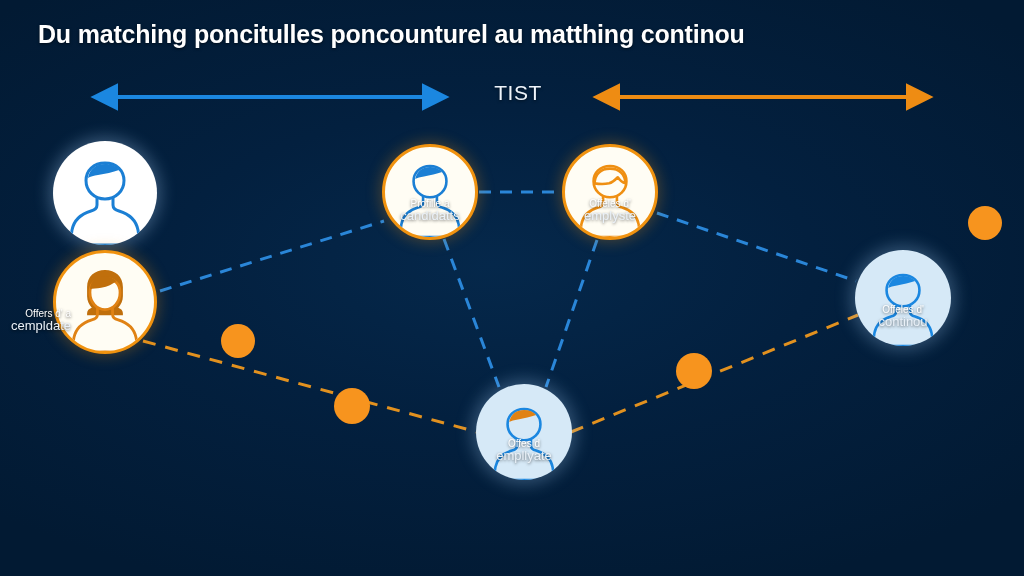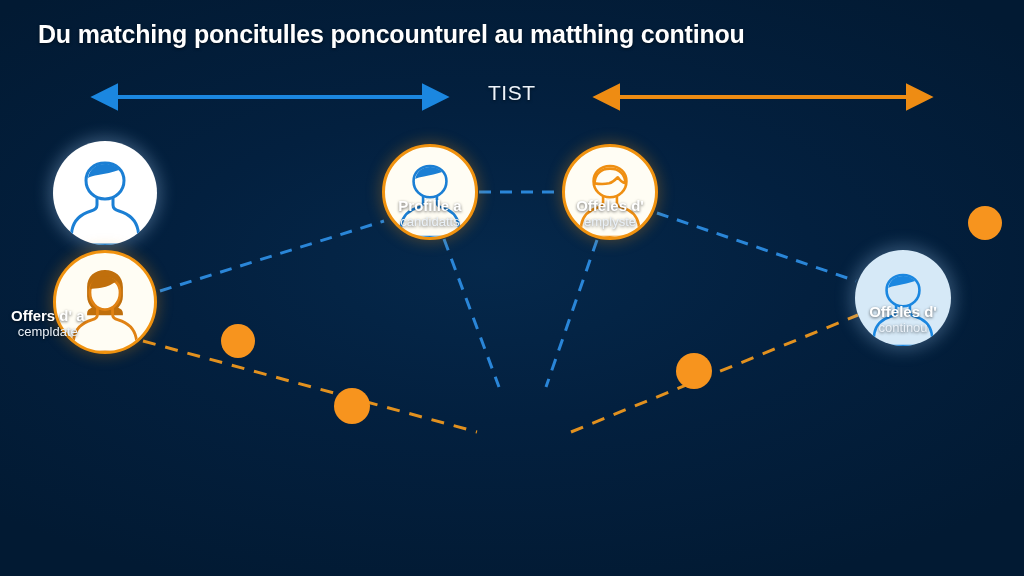--- a/index.html
+++ b/index.html
@@ -41,21 +41,21 @@
     width: 1024px;
     height: 576px;
   }
 
   
   #tist {
     position: absolute;
     left: 488px;
     top: 81px;
     width: 60px;
-    text-align: left;
+    text-align: center;
     font-size: 21px;
     color: #eef4fb;
     letter-spacing: 0.5px;
     text-shadow: 0 1px 3px rgba(0,0,0,0.5);
   }
 
   
   .node {
     position: absolute;
     transform: translate(-50%, -50%);
@@ -89,31 +89,31 @@
     position: absolute;
     left: 50%;
     transform: translateX(-50%);
     text-align: center;
     line-height: 1.12;
     white-space: nowrap;
     text-shadow: 0 1px 3px rgba(0,0,0,0.6);
   }
   .label .l1 {
     display: block;
-    font-size: 15px;
-    font-weight: bold;
+    font-size: 10px;
+    font-weight: normal;
     color: #ffffff;
   }
   .label .l2 {
     display: block;
     font-size: 13px;
     font-weight: normal;
     color: #eaf1f8;
   }
-  .label.left-align { left: 0; transform: none; text-align: center; }
+  .label.left-align { left: 0; transform: none; text-align: right; }
 
   
   .dot {
     position: absolute;
     border-radius: 50%;
     background: #f7941e;
     transform: translate(-50%, -50%);
   }
 </style>
 </head>
@@ -223,14 +223,27 @@
         <path d="M35 37c2-10 9-14 17-14 6 0 11 2 14 6-6 2-14 4-21 5-4 .6-8 1.6-10 3z" fill="#1b87e0"></path>
         <path d="M44 56v8c0 3-2 5-6 6-10 3-17 9-19 19-1 5-1.5 10-1.5 15h69c0-5-.5-10-1.5-15-2-10-9-16-19-19-4-1-6-3-6-6v-8" fill="none" stroke="#1b87e0" stroke-width="3" stroke-linejoin="round"></path>
       </svg>
     </div>
     <div class="label" style="top:54px;">
       <span class="l1">Offeles d'</span>
       <span class="l2">continou</span>
     </div>
   </div>
 
+  <div class="node" style="left:524px; top:432px;">
+    <div class="avatar av-pale-blue" style="width:96px; height:96px;">
+      <svg width="90" height="90" viewBox="0 0 104 104">
+        <path d="M52 22c-11.5 0-19 7.6-19 17.5 0 10.5 8.3 18.5 19 18.5s19-8 19-18.5C71 29.6 63.5 22 52 22z" fill="none" stroke="#1b87e0" stroke-width="3"></path>
+        <path d="M35 37c2-10 9-14 17-14 6 0 11 2 14 6-6 2-14 4-21 5-4 .6-8 1.6-10 3z" fill="#e08214"></path>
+        <path d="M44 56v8c0 3-2 5-6 6-10 3-17 9-19 19-1 5-1.5 10-1.5 15h69c0-5-.5-10-1.5-15-2-10-9-16-19-19-4-1-6-3-6-6v-8" fill="none" stroke="#1b87e0" stroke-width="3" stroke-linejoin="round"></path>
+      </svg>
+    </div>
+    <div class="label" style="top:54px;">
+      <span class="l1">Offes d</span>
+      <span class="l2">empllyate</span>
+    </div>
+  </div>
 
 </div>
 
 </body></html>

